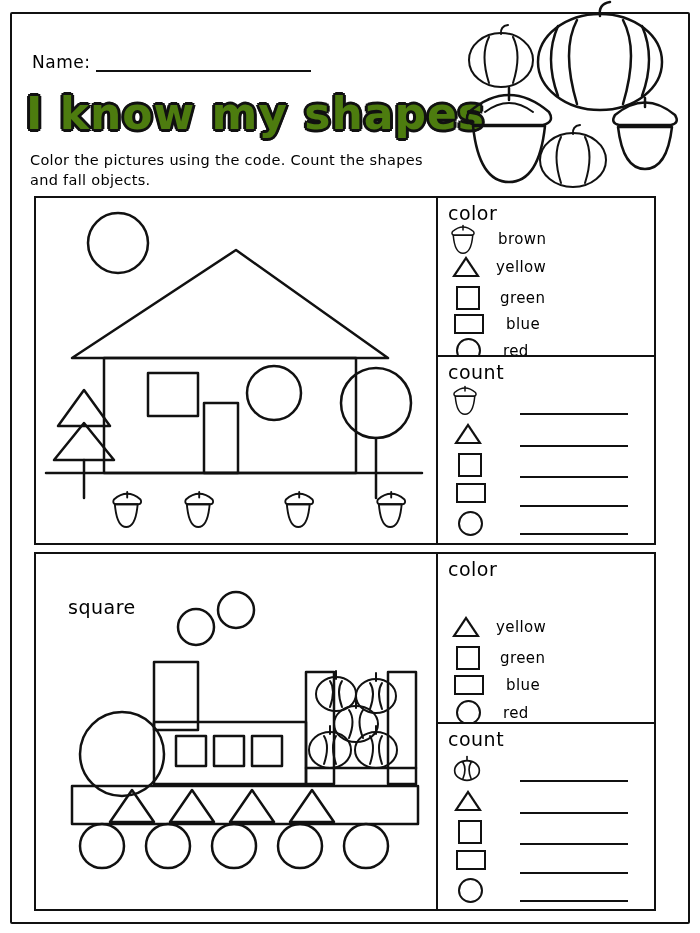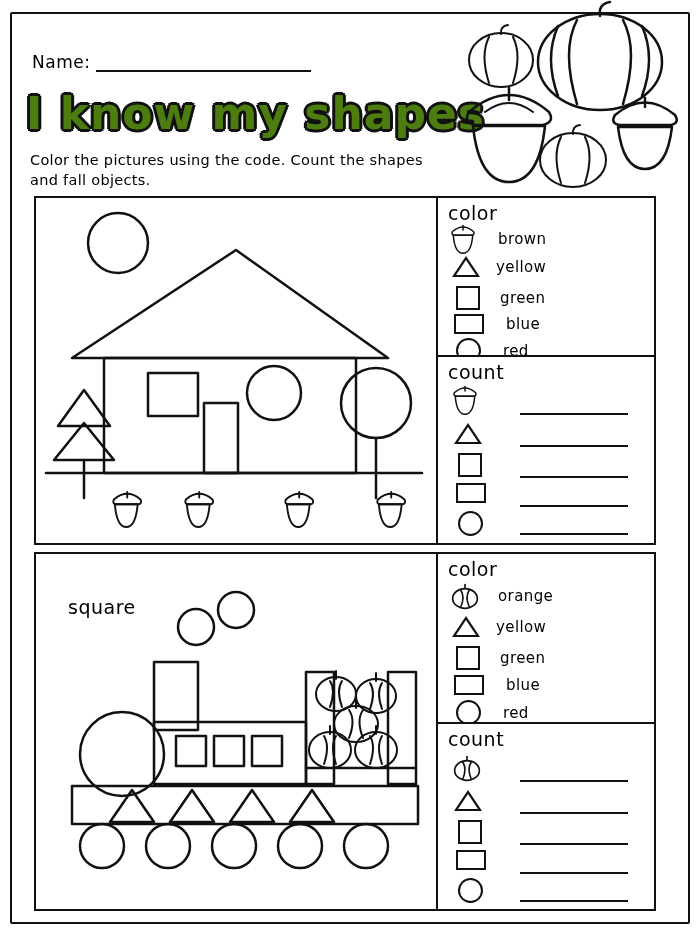--- a/index.html
+++ b/index.html
@@ -246,28 +246,20 @@
       <circle class="ln" cx="132" cy="292" r="22" fill="#fff"></circle>
       <circle class="ln" cx="198" cy="292" r="22" fill="#fff"></circle>
       <circle class="ln" cx="264" cy="292" r="22" fill="#fff"></circle>
       <circle class="ln" cx="330" cy="292" r="22" fill="#fff"></circle>
     </svg>
   </div>
 
   <div class="panel" id="color-2">
     <div class="panel-title">color</div>
 
-    <div class="key-row" style="left:12px;top:28px;gap:18px;">
-      <svg width="30" height="28" viewBox="0 0 36 34">
-        <ellipse class="ln-thin" cx="18" cy="20" rx="15" ry="12" fill="#fff"></ellipse>
-        <path class="ln-thin" d="M18 8 v-5"></path>
-        <path class="ln-thin" d="M13 10 q5 8 0 20 M23 10 q-5 8 0 20"></path>
-      </svg>
-      <span class="key-label">orange</span>
-    </div>
 
     <div class="key-row" style="left:14px;top:62px;gap:16px;">
       <span class="tri-sm"></span>
       <span class="key-label">yellow</span>
     </div>
 
     <div class="key-row" style="left:18px;top:92px;gap:20px;">
       <span class="sq-sm"></span>
       <span class="key-label">green</span>
     </div>

